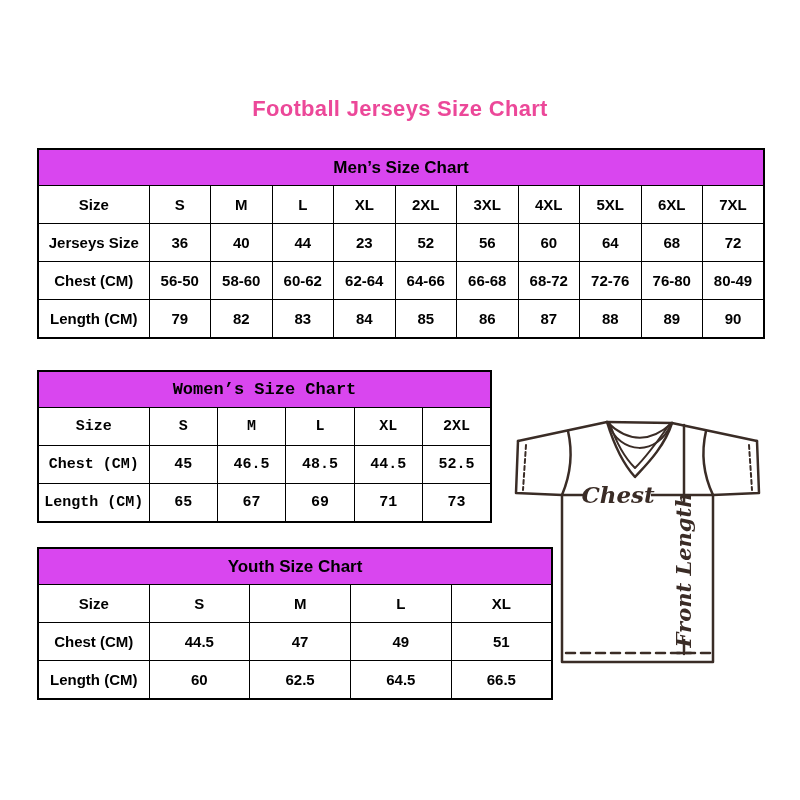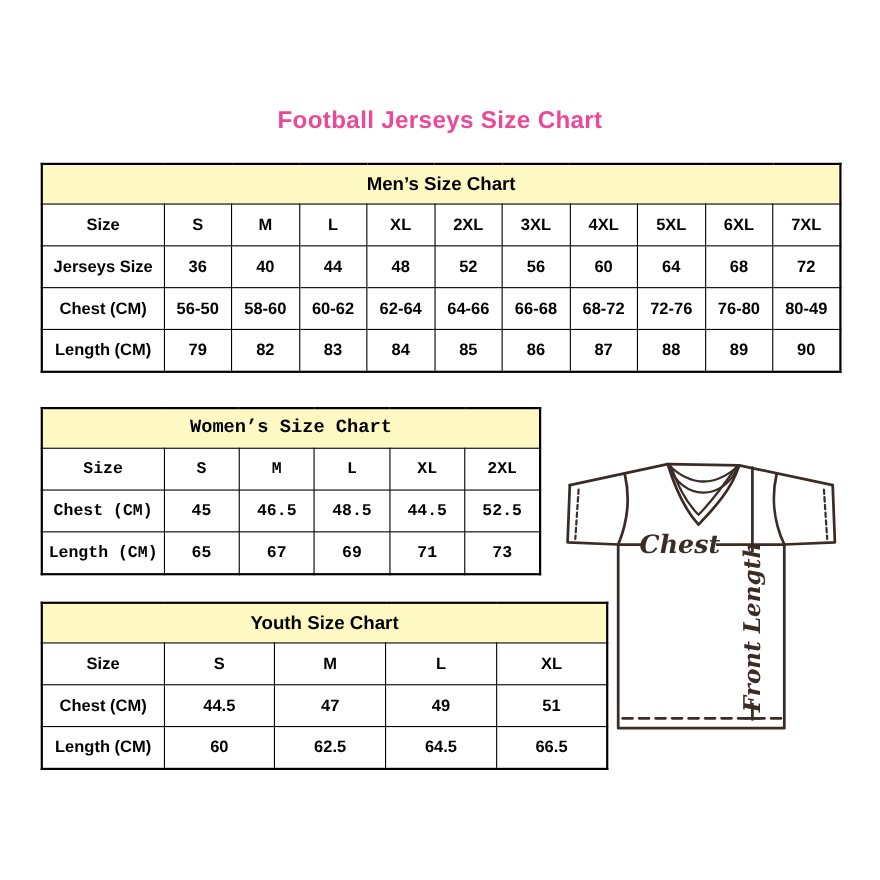--- a/index.html
+++ b/index.html
@@ -15,21 +15,21 @@
   table.sizechart {
     position:absolute; border-collapse:collapse; table-layout:fixed;
     background:#ffffff; border:2.5px solid #000000;
   }
   table.sizechart td {
     border:1.5px solid #000000; text-align:center; vertical-align:middle;
     font-weight:bold; font-size:15px; color:#000000; padding:0; height:37px;
     overflow:hidden; white-space:nowrap;
   }
   table.sizechart tr.theader td {
-    background:#fef9c3; font-size:17px; height:35px;
+    background:#d946ef; font-size:17px; height:35px;
   }
   #men   { left:37px; top:148px; width:728px; }
   #women { left:37px; top:370px; width:455px;font-family:Liberation Mono, monospace; }
   #youth { left:37px; top:547px; width:516px; }
   #jersey { position:absolute; left:500px; top:408px; }
   .jersey-line { fill:none; stroke:#3a2c26; stroke-linecap:round; stroke-linejoin:round; }
   .jersey-label {
     font-family:"DejaVu Serif","Liberation Serif",serif;
     font-style:italic; font-weight:bold; fill:#3a2c26;
   }
@@ -60,21 +60,21 @@
           <td>4XL</td>
           <td>5XL</td>
           <td>6XL</td>
           <td>7XL</td>
         </tr>
         <tr>
           <td>Jerseys Size</td>
           <td>36</td>
           <td>40</td>
           <td>44</td>
-          <td>48</td>
+          <td>23</td>
           <td>52</td>
           <td>56</td>
           <td>60</td>
           <td>64</td>
           <td>68</td>
           <td>72</td>
         </tr>
         <tr>
           <td>Chest (CM)</td>
           <td>56-50</td>

